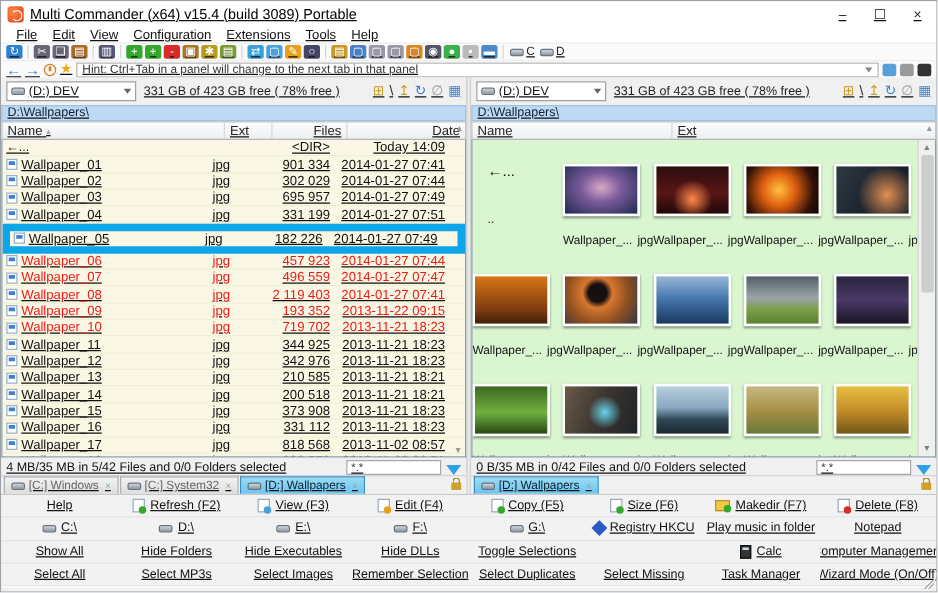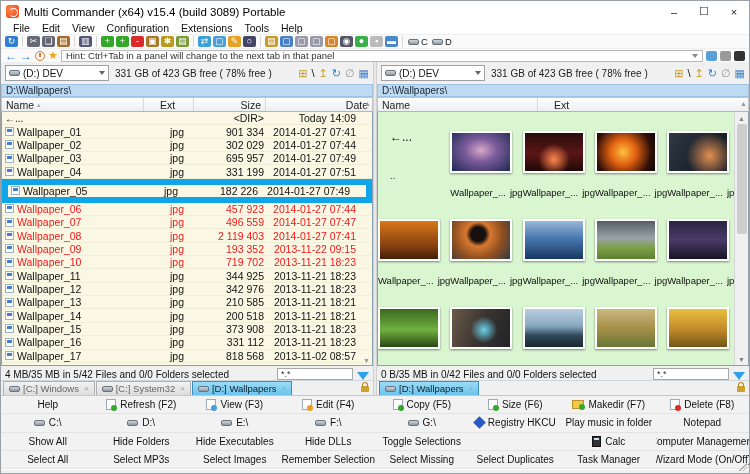--- a/index.html
+++ b/index.html
@@ -1,18 +1,18 @@
 <!DOCTYPE html>
 <html><head>
 <meta charset="utf-8">
 <style>
   * { margin:0; padding:0; box-sizing:border-box; }
   html,body { width:750px; height:474px; overflow:hidden; }
   body { font-family:"Liberation Sans", sans-serif; font-size:11px; color:#111; background:#f0f0f0; }
-  .win { position:relative; width:750px; height:474px; background:#fff; border:1px solid #9aa0a6; display:flex; flex-direction:column; }
+  .win { position:relative; width:750px; height:474px; background:#fff; border:1px solid #9aa0a6; display:flex; flex-direction:column;text-decoration:underline; }
 
   
   .titlebar { height:21px; background:#fff; display:flex; align-items:center; padding-left:5px; flex:0 0 auto; }
   .app-logo { width:13px; height:13px; border-radius:3px; background:radial-gradient(circle at 35% 35%, #ff8a4a, #e23c12); margin-right:5px; position:relative; }
   .app-logo:after { content:""; position:absolute; left:3px; top:3px; width:7px; height:7px; border-radius:50%; border:1.5px solid #fff; border-left-color:transparent; }
   .title-text { font-size:11.5px; color:#000; }
   .win-controls { margin-left:auto; display:flex; height:100%; }
   .win-btn { width:30px; height:100%; display:flex; align-items:center; justify-content:center; font-size:11px; color:#222; }
 
   
@@ -43,21 +43,21 @@
 
   .drivebar { height:22px; display:flex; align-items:center; padding:0 4px; gap:6px; flex:0 0 auto; }
   .drive-select { width:104px; height:16px; background:#fff; border:1px solid #a0a0a0; display:flex; align-items:center; padding:0 3px; gap:3px; font-size:10px; }
   .drive-select .caret { margin-left:auto; width:0; height:0; border-left:3px solid transparent; border-right:3px solid transparent; border-top:4px solid #666; }
   .free-text { font-size:10px; color:#222; white-space:nowrap; overflow:hidden; }
   .panel-tools { margin-left:auto; display:flex; gap:4px; align-items:center; }
   .ptool { font-size:11px; line-height:1; }
 
   .pathbar { height:13px; background:#bed9f2; border:1px solid #9ec3e4; display:flex; align-items:center; padding:0 4px; font-size:10px; color:#123; flex:0 0 auto; }
 
-  .colheader { height:15px; background:linear-gradient(#fdfdfd,#eceff2); border:1px solid #c5c5c5; border-bottom:1px solid #b5b5b5; display:flex; align-items:flex-start; font-size:10.5px; color:#222; flex:0 0 auto; position:relative;gap:12px; }
+  .colheader { height:15px; background:linear-gradient(#fdfdfd,#eceff2); border:1px solid #c5c5c5; border-bottom:1px solid #b5b5b5; display:flex; align-items:flex-start; font-size:10.5px; color:#222; flex:0 0 auto; position:relative; }
   .colheader .hcell { padding:0 4px; height:100%; display:flex; align-items:center; border-right:1px solid #d8d8d8; }
   .scroll-up { position:absolute; right:1px; top:2px; font-size:7px; color:#999; }
 
   
   .filelist { height:254px; background:#faf8e4; border:1px solid #8ca0b4; border-top:none; overflow:hidden; display:flex; flex-direction:column; position:relative; flex:0 0 auto; }
   .frow { flex:0 0 13.35px; display:flex; align-items:center; font-size:10.5px; border-bottom:1px solid #f1eed6; padding-right:14px; }
   .frow .c-name { flex:1; display:flex; align-items:center; gap:3px; padding-left:3px; overflow:hidden; white-space:nowrap; }
   .frow .c-ext { width:34px; text-align:left; }
   .frow .c-size { width:60px; text-align:right; }
   .frow .c-date { width:94px; text-align:right; padding-right:2px; }
@@ -228,21 +228,21 @@
             <span class="ptool" style="color: rgb(200, 162, 42);">↥</span>
             <span class="ptool" style="color: rgb(47, 127, 212);">↻</span>
             <span class="ptool" style="color: rgb(154, 154, 154);">∅</span>
             <span class="ptool" style="color: rgb(74, 136, 200);">▦</span>
           </span>
       </div>
       <div class="pathbar">D:\Wallpapers\</div>
       <div class="colheader">
         <span class="hcell" style="flex:1"><span>Name</span>&nbsp;<span style="color:#aaa;font-size:7px">▴</span></span>
         <span class="hcell" style="width:38px">Ext</span>
-        <span class="hcell" style="width:60px;justify-content:flex-end">Size</span>
+        <span class="hcell" style="width:60px;justify-content:flex-end">Files</span>
         <span class="hcell" style="width:94px;justify-content:flex-end;border-right:none">Date</span>
         <span class="scroll-up">▲</span>
       </div>
       <div class="filelist" id="filelist">
         <div class="frow updir">
             <span class="c-name">
               <span class="updir-glyph">←...</span>
             </span>
             <span class="c-ext"></span>
             <span class="c-size">&lt;DIR&gt;</span>
@@ -681,24 +681,24 @@
       <div class="bcell">
         <span>Select MP3s</span>
       </div>
       <div class="bcell">
         <span>Select Images</span>
       </div>
       <div class="bcell">
         <span>Remember Selection</span>
       </div>
       <div class="bcell">
+        <span>Select Duplicates</span>
+      </div>
+      <div class="bcell">
         <span>Select Missing</span>
-      </div>
-      <div class="bcell">
-        <span>Select Duplicates</span>
       </div>
       <div class="bcell">
         <span>Task Manager</span>
       </div>
       <div class="bcell">
         <span>Wizard Mode (On/Off)</span>
       </div>
     </div>
 
   <div class="bottomstrip">

